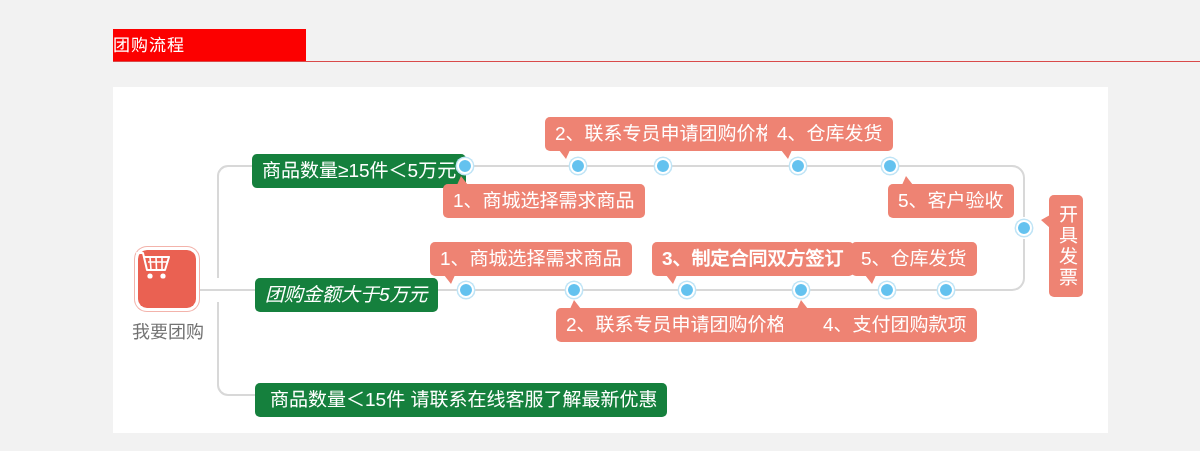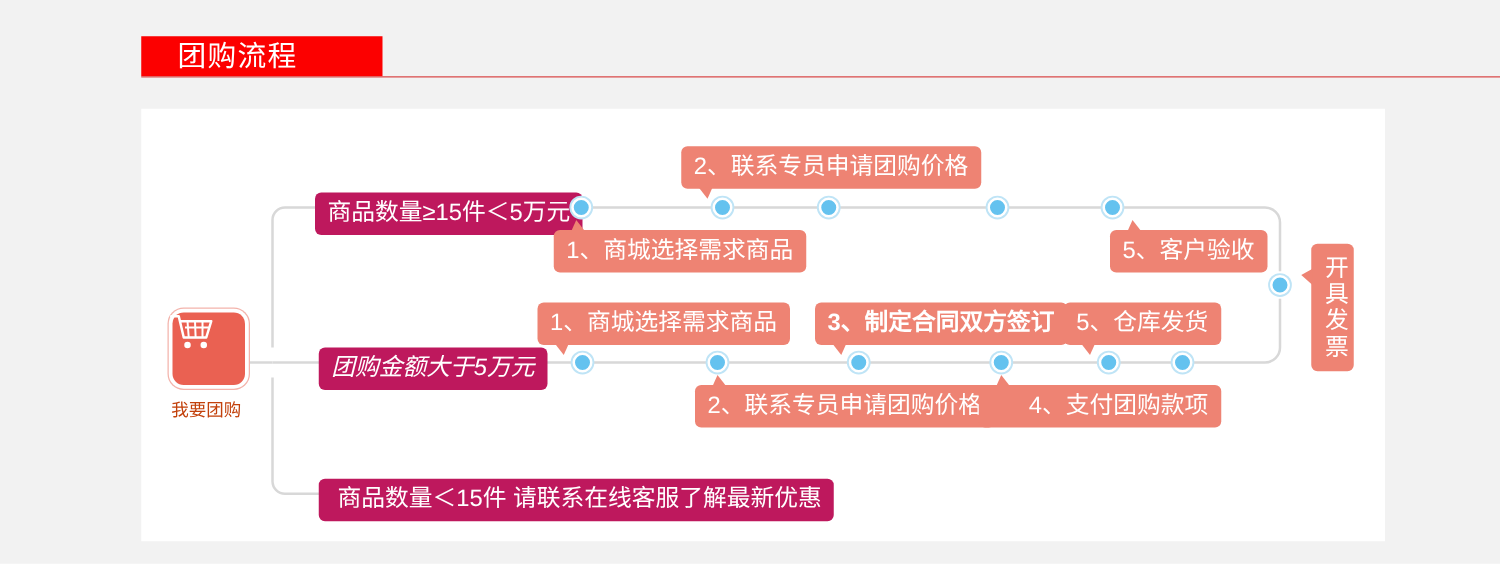--- a/index.html
+++ b/index.html
@@ -12,22 +12,22 @@
     position:relative;
   }
   
   .header-wrap{position:absolute;left:0;top:0;width:1200px;height:62px;}
   .header-bar{
     position:absolute;left:113px;top:29px;width:193px;height:32px;
     background:#fc0000;
     display:flex;align-items:center;
   }
   .header-title{
-    color:#ffffff;font-size:23px;line-height:1;
-    padding-left:29px;letter-spacing:1px;font-weight:400;
+    color:#ffffff;font-size:17px;line-height:1;
+    padding-left:0;letter-spacing:1px;font-weight:400;
   }
   .header-rule{
     position:absolute;left:113px;top:61px;width:1087px;height:1px;
     background:#d94a4a;
   }
   
   .panel{
     position:absolute;left:113px;top:87px;width:995px;height:346px;
     background:#ffffff;
   }
@@ -40,21 +40,21 @@
     text-align:center;
   }
   .cart-box{
     width:58px;height:58px;border-radius:9px;
     background:#ea6152;
     box-shadow:0 0 0 3px #ffffff, 0 0 0 4px #f3b3ab;
     display:flex;align-items:center;justify-content:center;
     margin:0 auto;
   }
   .cart-label{
-    margin-top:9px;font-size:14px;color:#c2410c;white-space:nowrap;
+    margin-top:9px;font-size:18px;color:#737373;white-space:nowrap;
     margin-left:-4px;
   }
   
   .dot{
     position:absolute;width:16px;height:16px;border-radius:50%;
     background:#64c2ef;border:2px solid #ffffff;
     box-shadow:0 0 0 1.5px #bfe4f6;
     box-sizing:border-box;
   }
   
@@ -62,21 +62,21 @@
     position:absolute;
     background:#ee8373;
     color:#ffffff;
     font-size:19px;
     line-height:1;
     padding:7px 10px 8px 10px;
     border-radius:5px;
     white-space:nowrap;
     box-sizing:border-box;
   }
-  .tag.plain{background:#be185d;}
+  .tag.plain{background:#15803d;}
   
   .tag .tail{position:absolute;width:0;height:0;}
   .tag.tail-down .tail{
     bottom:-8px;left:14px;
     border-left:7px solid transparent;
     border-right:4px solid transparent;
     border-top:9px solid #ee8373;
   }
   .tag.tail-up .tail{
     top:-8px;left:14px;
@@ -142,20 +142,21 @@
   <div class="tag plain" style="left:252px;top:154px;">商品数量≥15件＜5万元</div>
 
   <div class="dot" style="left:457px;top:158px;"></div>
   <div class="dot" style="left:570px;top:158px;"></div>
   <div class="dot" style="left:655px;top:158px;"></div>
   <div class="dot" style="left:790px;top:158px;"></div>
   <div class="dot" style="left:882px;top:158px;"></div>
 
   <div class="tag tail-up" style="left:443px;top:184px;">1、商城选择需求商品<i class="tail"></i></div>
   <div class="tag tail-down" style="left:545px;top:117px;">2、联系专员申请团购价格<i class="tail"></i></div>
+  <div class="tag tail-down" style="left:767px;top:117px;">4、仓库发货<i class="tail"></i></div>
   <div class="tag tail-up" style="left:888px;top:184px;">5、客户验收<i class="tail"></i></div>
 
   <div class="tag plain" style="left:255px;top:278px;font-style:italic;">团购金额大于5万元</div>
 
   <div class="dot" style="left:458px;top:282px;"></div>
   <div class="dot" style="left:566px;top:282px;"></div>
   <div class="dot" style="left:679px;top:282px;"></div>
   <div class="dot" style="left:793px;top:282px;"></div>
   <div class="dot" style="left:879px;top:282px;"></div>
   <div class="dot" style="left:938px;top:282px;"></div>

